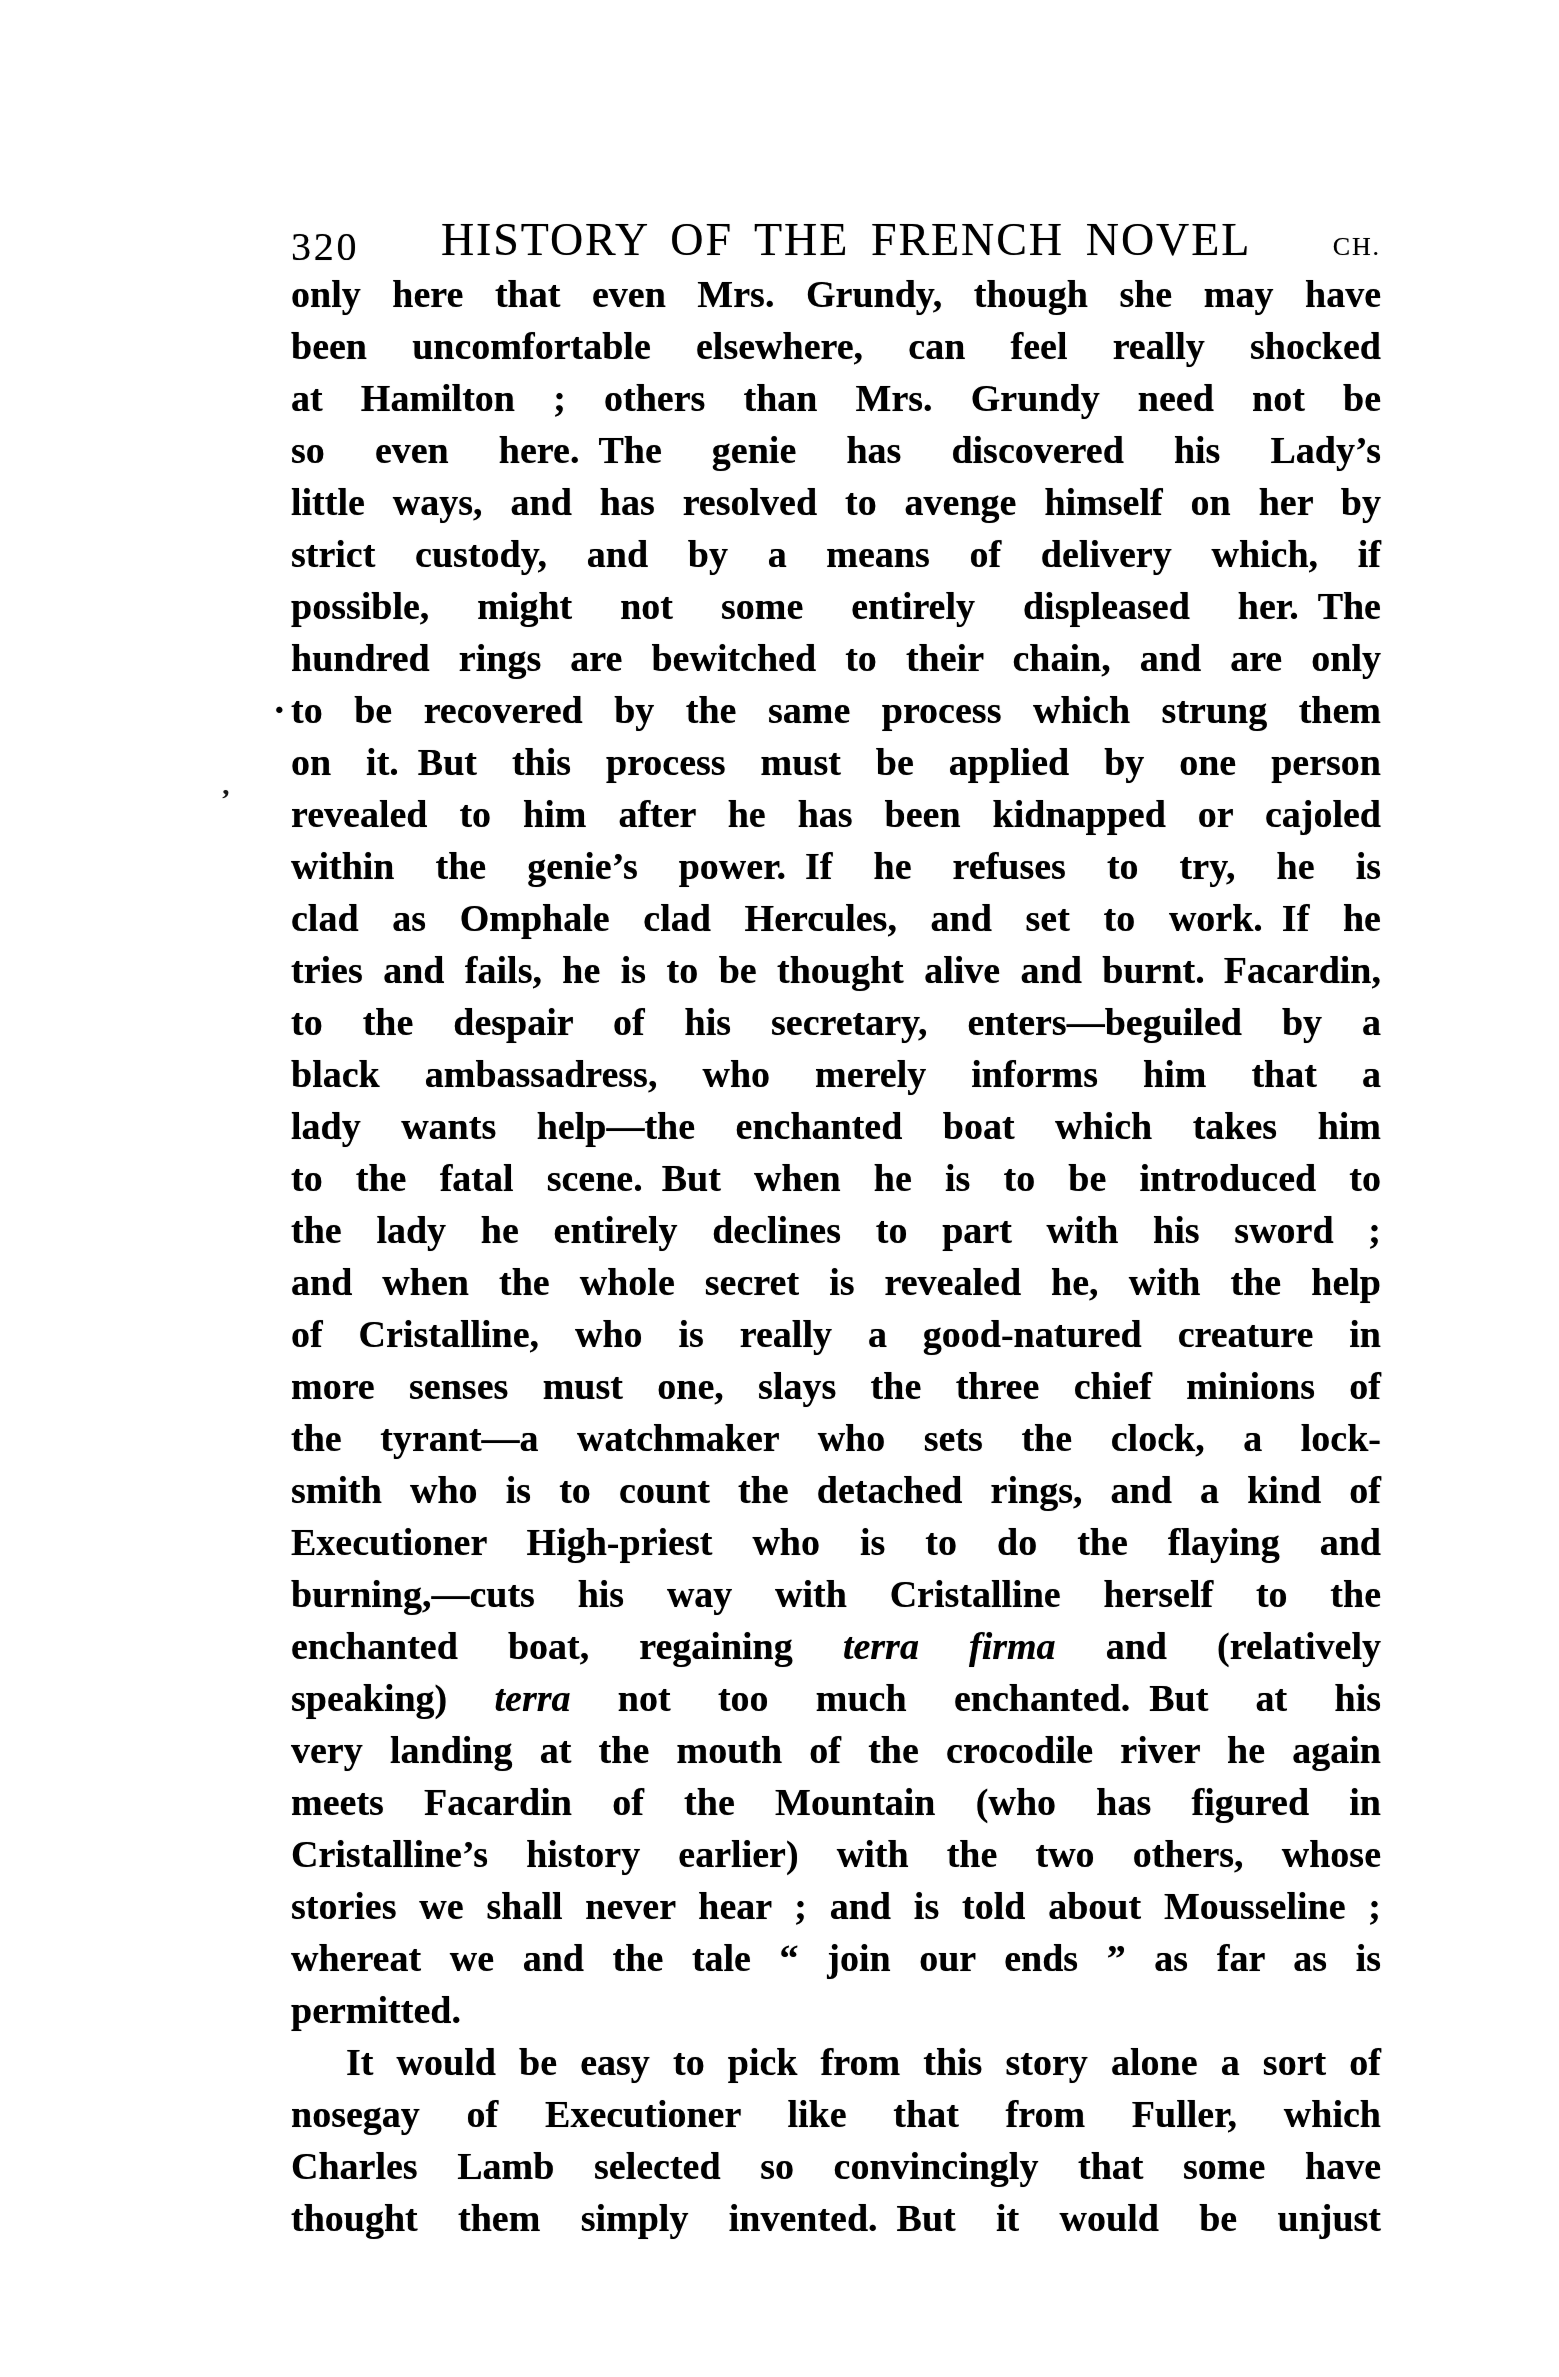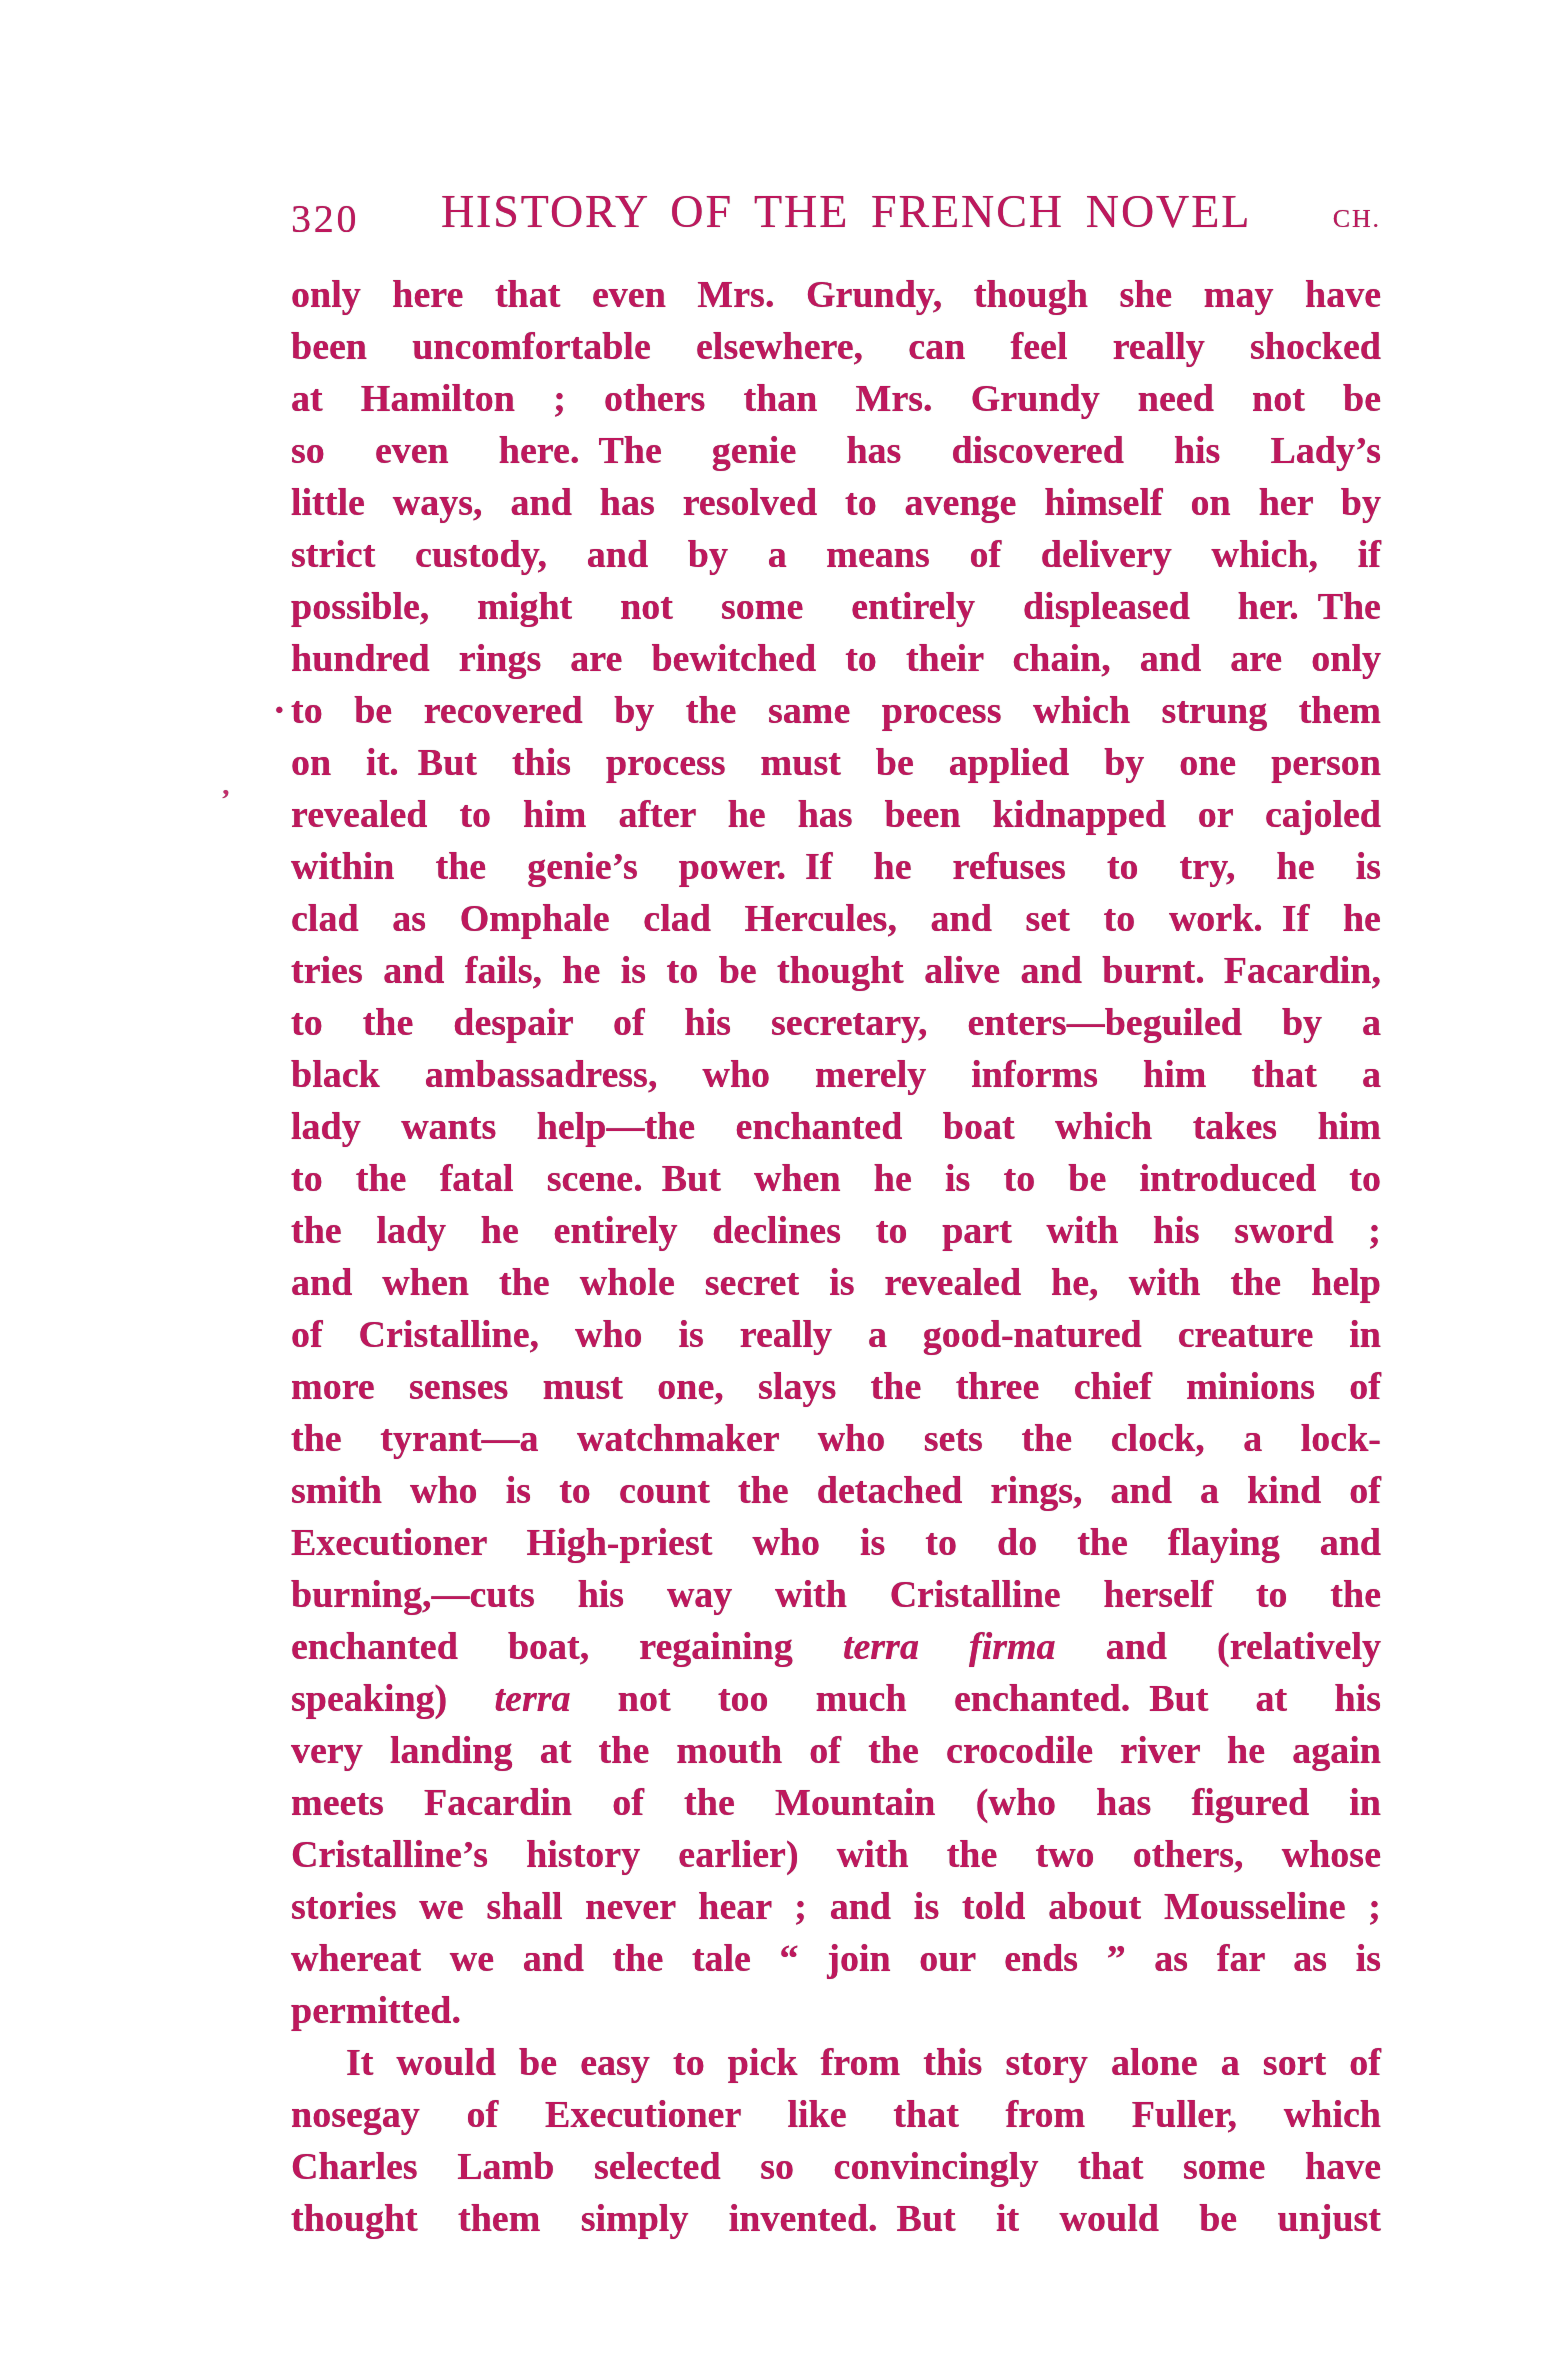--- a/index.html
+++ b/index.html
@@ -5,21 +5,21 @@
   html, body {
     margin: 0;
     padding: 0;
     background: #ffffff;
   }
   .page {
     position: relative;
     width: 1560px;
     height: 2377px;
     background: #ffffff;
-    color: #be185d;
+    color: #000000;
     font-family: "Liberation Serif", "DejaVu Serif", serif;
     text-shadow: 0 0 0.9px rgba(20,20,20,0.55);
     overflow: hidden;
   }
   .running-header {
     position: absolute;
     left: 291px;
     top: 185px;
     width: 1090px;
     display: flex;
@@ -30,20 +30,21 @@
     letter-spacing: 2.8px;
     transform: translateY(4.7px);
   }
   .header-title {
     flex: 1;
     text-align: center;
     font-size: 46px;
     letter-spacing: 1.9px;
     word-spacing: 8.5px;
     white-space: nowrap;
+    margin-top: 28px;
   }
   .chapter-marker {
     font-size: 26px;
     letter-spacing: 1.9px;
   }
   .body-text {
     position: absolute;
     left: 291px;
     top: 268px;
     width: 1090px;

